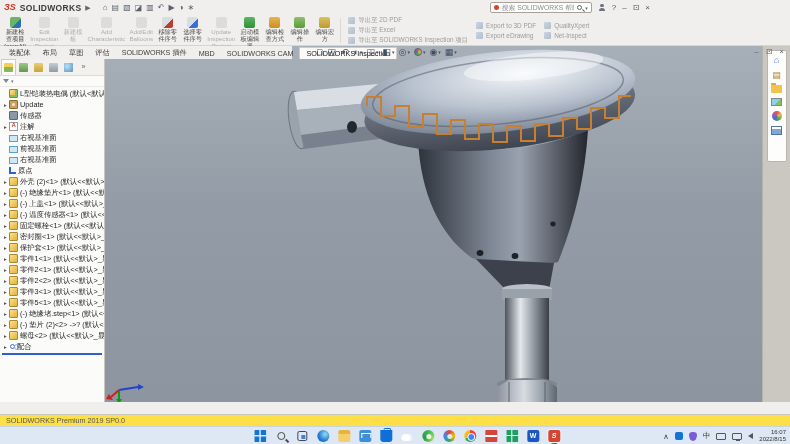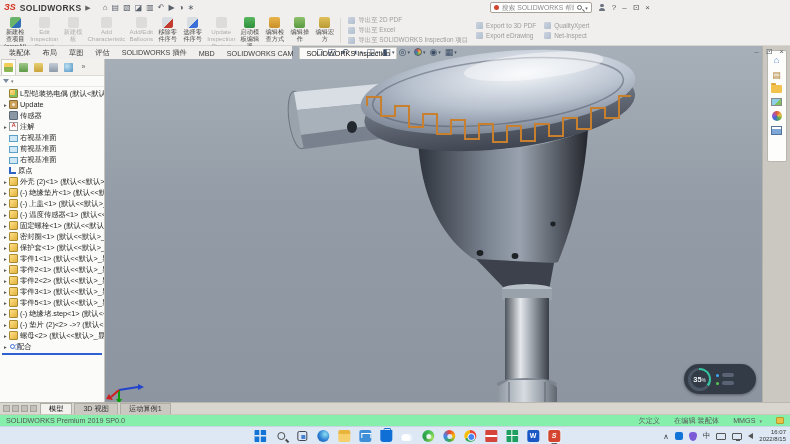--- a/index.html
+++ b/index.html
@@ -127,21 +127,21 @@
   .r-ball{width:10px;height:10px;border-radius:50%;background:conic-gradient(#e05a3a,#e8c048,#5aa84e,#3a6fd8,#9a55c8,#e05a3a)}
   .r-props{width:11px;height:9px;background:#7fa8d8;border:1px solid #55749c;box-shadow:inset 0 2px 0 #fff}
 
   
   #doctabs{position:absolute;left:0;top:402px;width:790px;height:12px;background:#d9d6d0;border-top:1px solid #bab7b1;display:flex;align-items:flex-end;padding-left:2px;z-index:5}
   .dnav{width:7px;height:7px;background:#c3c0ba;border:1px solid #a5a29c;margin:0 1px 2px 1px}
   .dtab{padding:0 8px;font-size:7.2px;height:11px;display:flex;align-items:center;color:#333;background:#cifccc;background:#cbc8c2;border:1px solid #b0ada7;border-bottom:none;margin-left:2px;white-space:nowrap}
   .dtab.active{background:#f4f2ef;color:#000}
 
   
-  #statusbar{position:absolute;left:0;top:414px;width:790px;height:12px;background:#86efac;border-top:1px solid #c9c6c0;display:flex;align-items:center;padding:0 6px;font-size:7.2px;color:#555;z-index:5}
+  #statusbar{position:absolute;left:0;top:414px;width:790px;height:12px;background:#fde047;border-top:1px solid #c9c6c0;display:flex;align-items:center;padding:0 6px;font-size:7.2px;color:#555;z-index:5}
   #status-right{margin-left:auto;display:flex;align-items:center;gap:14px}
   .st-item{white-space:nowrap}
   .st-caret{font-size:5px;color:#777;margin-left:-10px}
   .st-tag{width:8px;height:7px;background:#e8c048;border:1px solid #b89a30;border-radius:1px}
 
   
   #taskbar{position:absolute;left:0;top:426px;width:790px;height:18px;background:#dde8f4;border-top:1px solid #c8d4e2;z-index:6}
   #tb-center{position:absolute;left:50%;top:0;height:18px;transform:translateX(-46%);display:flex;align-items:center;gap:7px}
   .tbi{position:relative;width:14px;height:14px;display:flex;align-items:center;justify-content:center}
   .tbi.active{background:rgba(255,255,255,.55);border-radius:3px}
@@ -505,38 +505,20 @@
           <span class="h-box">◉</span>
           <span class="hud-caret"></span>
         </span>
 
         <span class="hud-item caret">
           <span class="h-box">▦</span>
           <span class="hud-caret"></span>
         </span>
       </div>
 
-    <div id="battery-widget">
-      <div class="bw-circle">
-        <div class="bw-inner">
-          <span class="bw-num">35</span>
-            <span class="bw-pct">%</span>
-        </div>
-      </div>
-      <div class="bw-rows">
-        <div class="bw-row">
-            <span class="bw-dot d-blue"></span>
-            <span class="bw-bar"></span>
-          </div>
-        <div class="bw-row">
-            <span class="bw-dot d-green"></span>
-            <span class="bw-bar"></span>
-          </div>
-      </div>
-    </div>
   </div>
 
   <div id="tabstrip">
 
       <div class="tab">
         <span>装配体</span>
       </div>
 
       <div class="tab">
         <span>布局</span>
@@ -767,50 +749,23 @@
         <span class="r-folder"></span>
 
         <span class="r-palette"></span>
 
         <span class="r-ball"></span>
 
         <span class="r-props"></span>
       </div>
   </div>
 
-  <div id="doctabs">
-    <span class="dnav"></span>
-    <span class="dnav"></span>
-    <span class="dnav"></span>
-    <span class="dnav"></span>
-    <div id="doctab-list" style="display:flex;align-items:flex-end;height:100%">
-
-        <div class="dtab active">
-          <span>模型</span>
-        </div>
-
-        <div class="dtab">
-          <span>3D 视图</span>
-        </div>
-
-        <div class="dtab">
-          <span>运动算例1</span>
-        </div>
-      </div>
-  </div>
 
   <div id="statusbar">
     <span class="st-item">SOLIDWORKS Premium 2019 SP0.0</span>
-    <div id="status-right">
-      <span class="st-item">欠定义</span>
-      <span class="st-item">在编辑 装配体</span>
-      <span class="st-item">MMGS</span>
-      <span class="st-caret">▾</span>
-      <span class="st-tag"></span>
-    </div>
   </div>
 
   <div id="taskbar">
     <div id="tb-center">
 
         <span class="tbi">
           <span class="tbg k-start"></span>
         </span>
 
         <span class="tbi">

